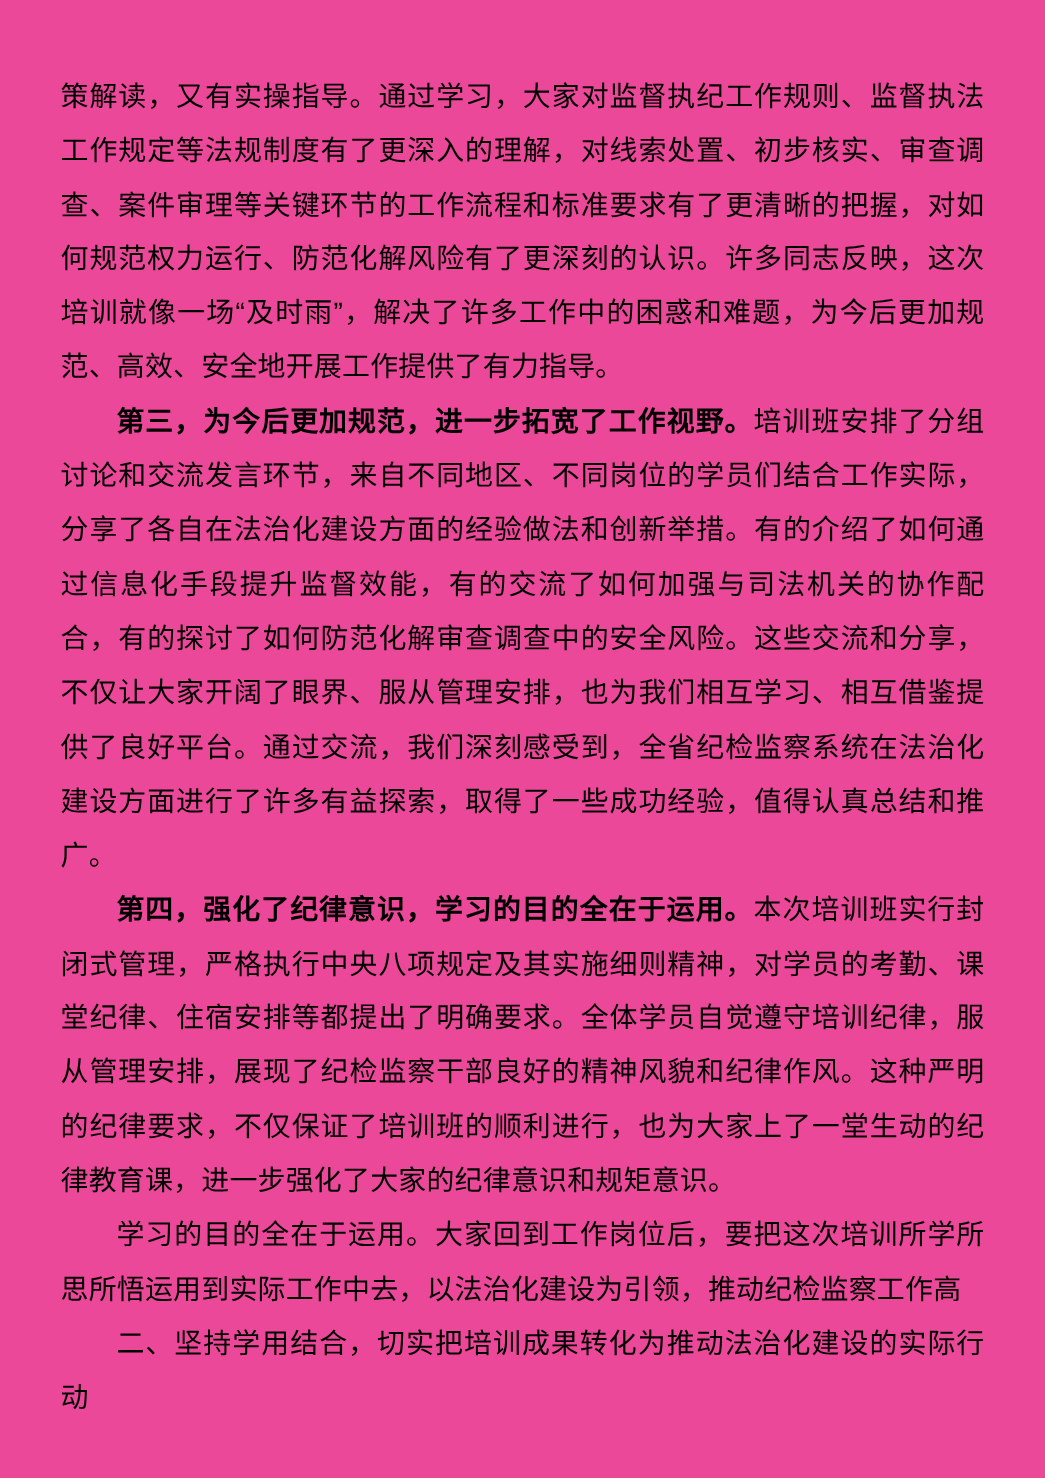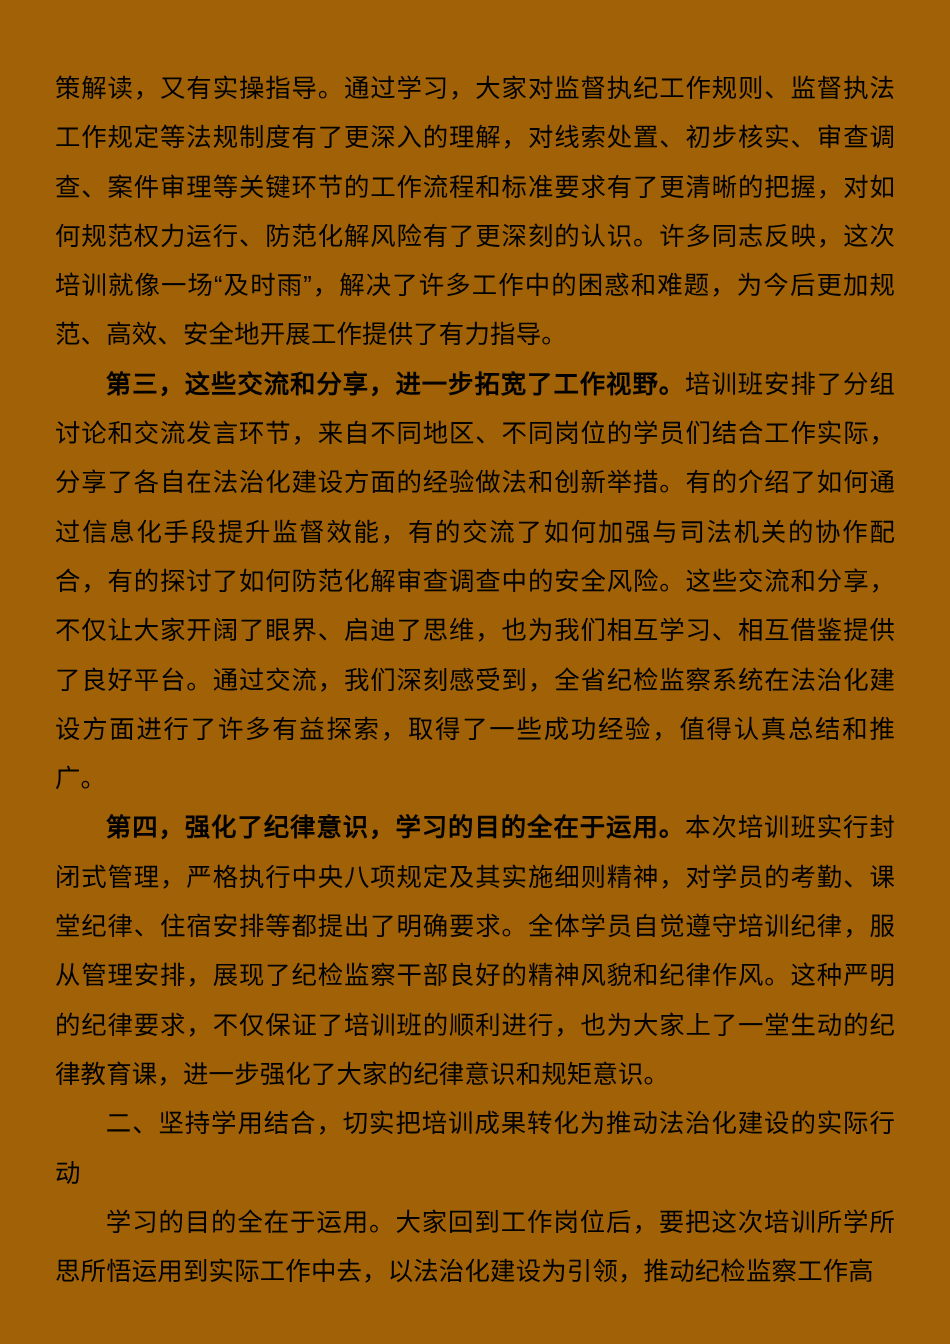--- a/index.html
+++ b/index.html
@@ -5,21 +5,21 @@
   html, body {
     margin: 0;
     padding: 0;
     background: #ffffff;
   }
   .page {
     position: relative;
     width: 950px;
     height: 1344px;
     margin: 0 auto;
-    background: #a16207;
+    background: #ec4899;
     overflow: hidden;
     box-sizing: border-box;
     padding: 64px 55px 0 55px;
   }
   .doc-body {
     font-family: "Liberation Sans", "DejaVu Sans", sans-serif;
     font-size: 25.4px;
     line-height: 49.3px;
     color: #000000;
     text-align: justify;
@@ -38,22 +38,22 @@
   }
 </style>
 </head>
 <body>
 
 <div class="page">
   <div class="doc-body">
 
     <p class="para"><span class="run">策解读，又有实操指导。通过学习，大家对监督执纪工作规则、监督执法工作规定等法规制度有了更深入的理解，对线索处置、初步核实、审查调查、案件审理等关键环节的工作流程和标准要求有了更清晰的把握，对如何规范权力运行、防范化解风险有了更深刻的认识。许多同志反映，这次培训就像一场“及时雨”，解决了许多工作中的困惑和难题，为今后更加规范、高效、安全地开展工作提供了有力指导。</span></p>
 
-    <p class="para indent"><span class="run bold">第三，这些交流和分享，进一步拓宽了工作视野。</span><span class="run">培训班安排了分组讨论和交流发言环节，来自不同地区、不同岗位的学员们结合工作实际，分享了各自在法治化建设方面的经验做法和创新举措。有的介绍了如何通过信息化手段提升监督效能，有的交流了如何加强与司法机关的协作配合，有的探讨了如何防范化解审查调查中的安全风险。这些交流和分享，不仅让大家开阔了眼界、启迪了思维，也为我们相互学习、相互借鉴提供了良好平台。通过交流，我们深刻感受到，全省纪检监察系统在法治化建设方面进行了许多有益探索，取得了一些成功经验，值得认真总结和推广。</span></p>
+    <p class="para indent"><span class="run bold">第三，为今后更加规范，进一步拓宽了工作视野。</span><span class="run">培训班安排了分组讨论和交流发言环节，来自不同地区、不同岗位的学员们结合工作实际，分享了各自在法治化建设方面的经验做法和创新举措。有的介绍了如何通过信息化手段提升监督效能，有的交流了如何加强与司法机关的协作配合，有的探讨了如何防范化解审查调查中的安全风险。这些交流和分享，不仅让大家开阔了眼界、服从管理安排，也为我们相互学习、相互借鉴提供了良好平台。通过交流，我们深刻感受到，全省纪检监察系统在法治化建设方面进行了许多有益探索，取得了一些成功经验，值得认真总结和推广。</span></p>
 
     <p class="para indent"><span class="run bold">第四，强化了纪律意识，学习的目的全在于运用。</span><span class="run">本次培训班实行封闭式管理，严格执行中央八项规定及其实施细则精神，对学员的考勤、课堂纪律、住宿安排等都提出了明确要求。全体学员自觉遵守培训纪律，服从管理安排，展现了纪检监察干部良好的精神风貌和纪律作风。这种严明的纪律要求，不仅保证了培训班的顺利进行，也为大家上了一堂生动的纪律教育课，进一步强化了大家的纪律意识和规矩意识。</span></p>
 
+    <p class="para indent"><span class="run">学习的目的全在于运用。大家回到工作岗位后，要把这次培训所学所思所悟运用到实际工作中去，以法治化建设为引领，推动纪检监察工作高</span></p>
+
     <p class="para indent"><span class="run">二、坚持学用结合，切实把培训成果转化为推动法治化建设的实际行动</span></p>
-
-    <p class="para indent"><span class="run">学习的目的全在于运用。大家回到工作岗位后，要把这次培训所学所思所悟运用到实际工作中去，以法治化建设为引领，推动纪检监察工作高</span></p>
 
   </div>
 </div>
 
 </body></html>

